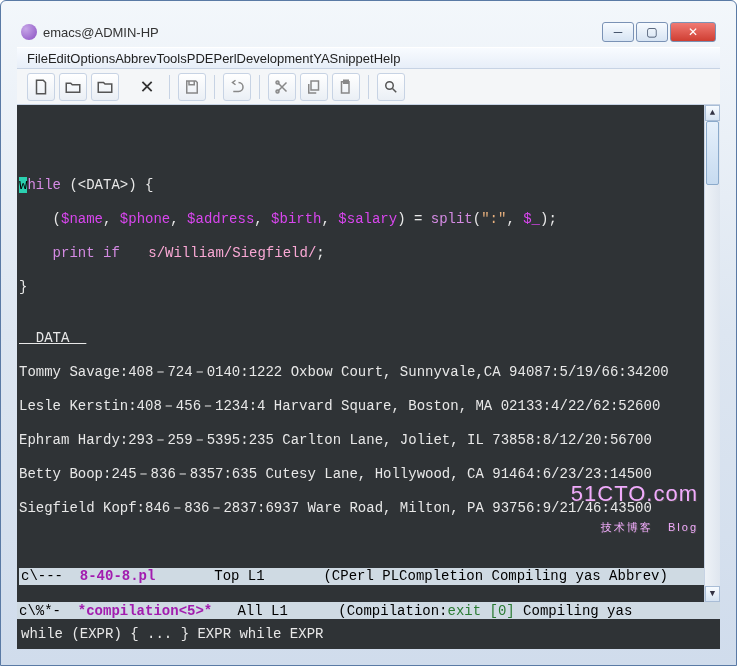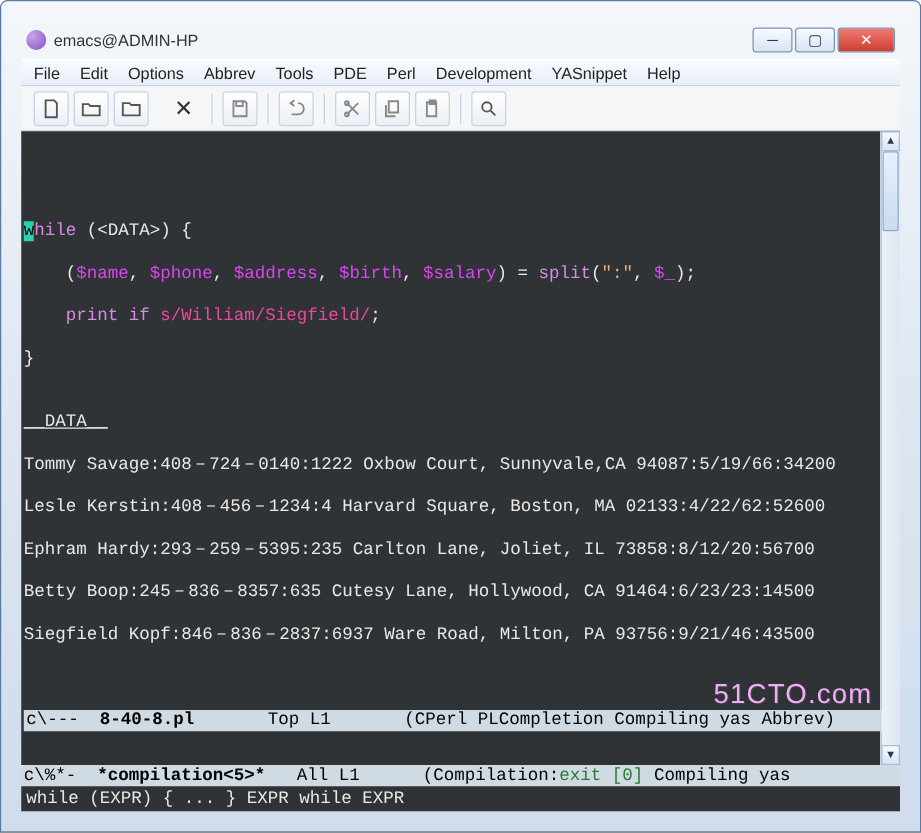--- a/index.html
+++ b/index.html
@@ -12,49 +12,49 @@
 .titlebar { height: 30px; display:flex; align-items:center; padding: 0 4px; }
 .titlebar .app-icon { width:16px; height:16px; margin-right:6px;
   background: radial-gradient(circle at 30% 30%, #c7a6e8, #8a4fc2); border-radius:50%; }
 .titlebar .title { font-size:13px; color:#333; flex:1; }
 .winbtns { display:flex; gap:2px; }
 .winbtn { width:32px; height:20px; border:1px solid #7a92b5; border-radius:3px;
   background:linear-gradient(to bottom,#f7fbff,#d7e4f3); display:flex; align-items:center; justify-content:center;
   font-size:12px; color:#2b3b55;}
 .winbtn.close { background:linear-gradient(to bottom,#f07a73,#cf3e32); color:#fff; width:46px;}
 .menubar { height:22px; background:linear-gradient(to bottom,#f8fbff,#e7eef8);
-  display:flex; align-items:center; gap:16px; padding:0 10px; font-size:13px; color:#222;
+  display:flex; align-items:center; padding:0 10px; font-size:13px; color:#222;
   border-top:1px solid #fff; border-bottom:1px solid #c7d3e4;}
 .menubar .mitem { cursor:default; }
 .toolbar { height:36px; background:#f4f6f8; border-bottom:1px solid #c7d3e4;
   display:flex; align-items:center; gap:4px; padding:0 10px;}
 .tbtn { width:28px; height:28px; border:1px solid #c7d3e4; border-radius:3px;
   background:linear-gradient(to bottom,#fff,#eaeff5); display:flex; align-items:center; justify-content:center; }
 .tsep { width:1px; height:24px; background:#c7d3e4; margin:0 4px; }
 .editor { flex:1; background:#2f3336; color:#ccc; font-family:"Consolas","Courier New",monospace;
   font-size:14px; line-height:17px; padding:4px 0 0 2px; white-space:pre; overflow:hidden; position:relative;}
-.c-white{color:#e8e8e8;} .c-cyan{color:#d946ef;} .c-mag{color:#d58be4;margin-top:20px;} .c-salmon{color:#e7b07d;} .c-teal{color:#ec4899;}
+.c-white{color:#e8e8e8;} .c-cyan{color:#d946ef;} .c-mag{color:#d58be4;margin-top:20px;} .c-salmon{color:#e7b07d;} .c-teal{color:#f9a8d4;margin-left:20px;}
 .cursor-block{background:#2bd1b1;color:#000;}
 .modeline{ font-family:"Consolas","Courier New",monospace; font-size:14px; height:17px; display:flex;
   align-items:center; padding:0 2px; }
 .modeline.active{ background:#cfdae3; color:#000; }
 .modeline .ml-section{white-space:pre;}
 .buf-top{color:#000;}
-.fn-blue{ color:#000000; text-decoration:none;}
+.fn-blue{ color:#a21caf; text-decoration:none;}
 .scrollbar{ position:absolute; right:0; top:0; bottom:0; width:16px;
   background:linear-gradient(to right,#eef2f7,#dfe6ef); border-left:1px solid #c7d3e4; display:flex; flex-direction:column;}
 .sb-btn{height:16px; background:linear-gradient(to bottom,#f7fbff,#d7e4f3); border:1px solid #a9bdd6;
   display:flex;align-items:center;justify-content:center;font-size:9px;color:#334;}
 .sb-track{flex:1; position:relative;}
 .sb-thumb{position:absolute; left:1px; right:1px; top:0; height:64px; border:1px solid #8baacb;
   border-radius:2px; background:linear-gradient(to bottom,#e6f0fb,#c7dbf0);}
 .watermark{ position:absolute; right:22px; bottom:32px; font-family:Arial; font-size:22px; color:#f0abfc;
   font-weight:normal; text-shadow:1px 1px 0 #444; letter-spacing:1px; pointer-events:none;}
 .watermark .wm-sub{display:block; font-size:11px; text-align:right; letter-spacing:2px;}
-.echo-area{height:20px;background:#2f3336;color:#e8e8e8;font-family:"Consolas","Courier New",monospace;
+.echo-area{height:30px;background:#2f3336;color:#e8e8e8;font-family:"Consolas","Courier New",monospace;
   font-size:14px; padding-left:4px; display:flex; align-items:center;}
 .icon-svg{width:18px;height:18px;}
 </style>
 </head>
 <body>
 
 <div class="window-chrome">
 
   <div class="titlebar">
     <div class="app-icon"></div>
@@ -171,20 +171,21 @@
 
 
 <div></div>
 
 
 <div></div>
 
 
     <div class="watermark">
       <span>51CTO.com</span>
+      <span class="wm-sub">技术博客   Blog</span>
     </div>
   </div>
 
   <div class="modeline active">
     <span class="ml-section buf-top">c\%*-  </span>
     <span class="ml-section fn-blue" style="font-weight:bold">*compilation&lt;5&gt;*</span>
     <span class="ml-section buf-top">   All L1      </span>
     <span class="ml-section buf-top">(Compilation:</span>
     <span class="ml-section" style="color:#2a7b33">exit [0]</span>
     <span class="ml-section buf-top"> Compiling yas</span>

